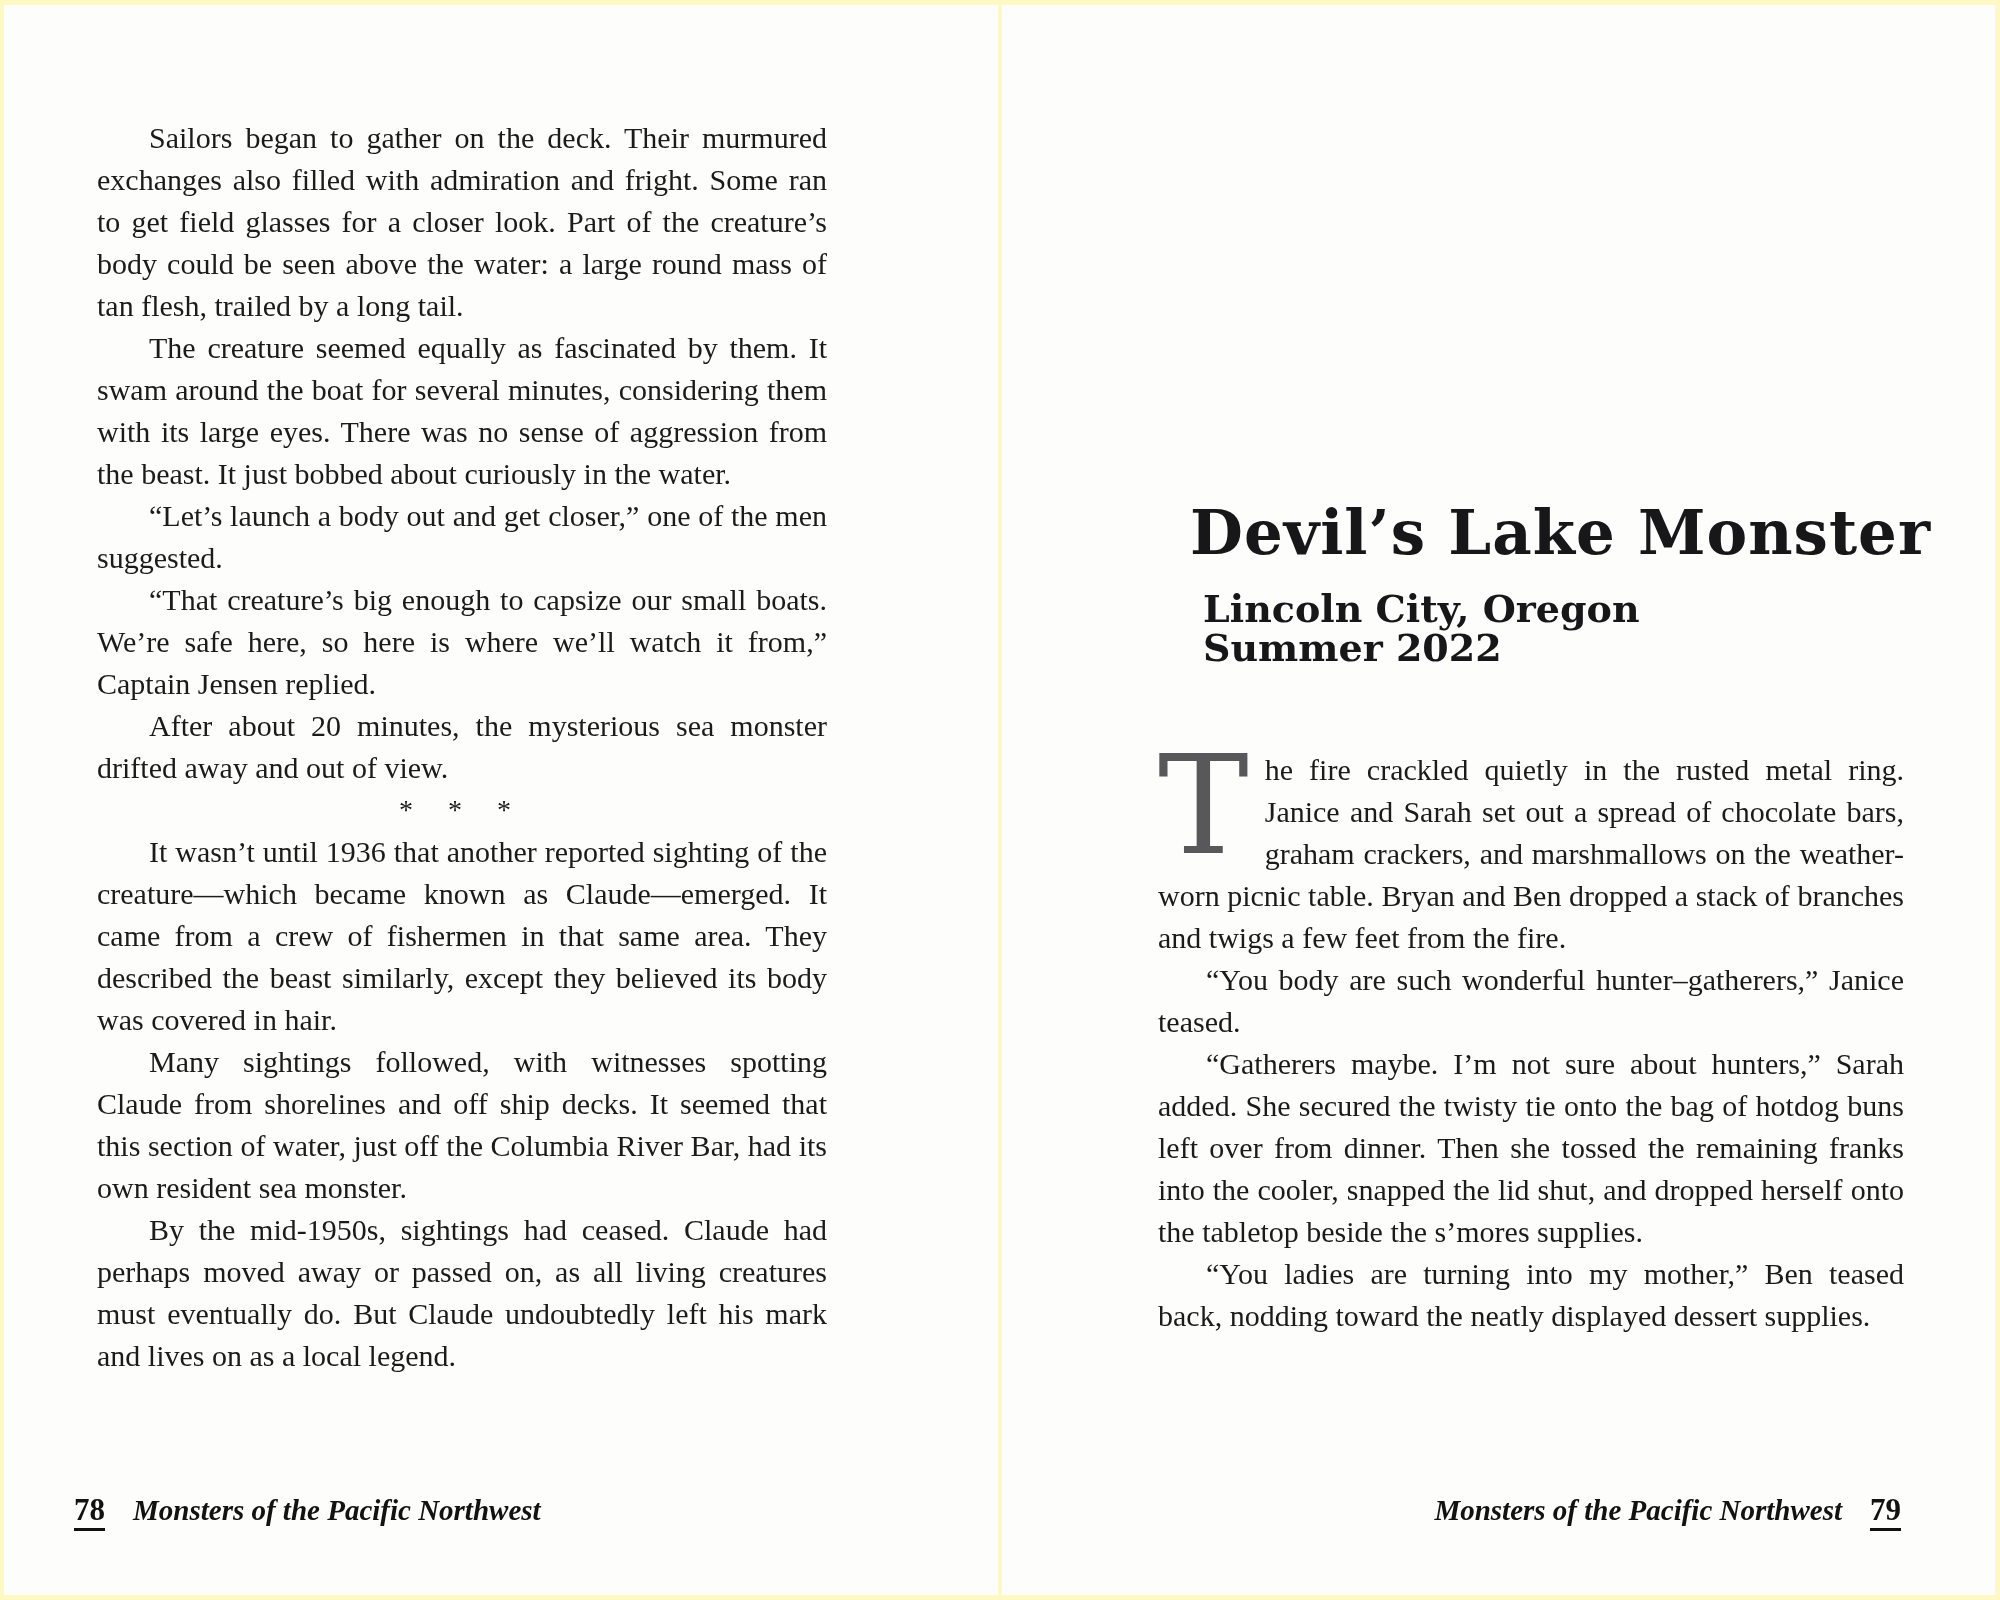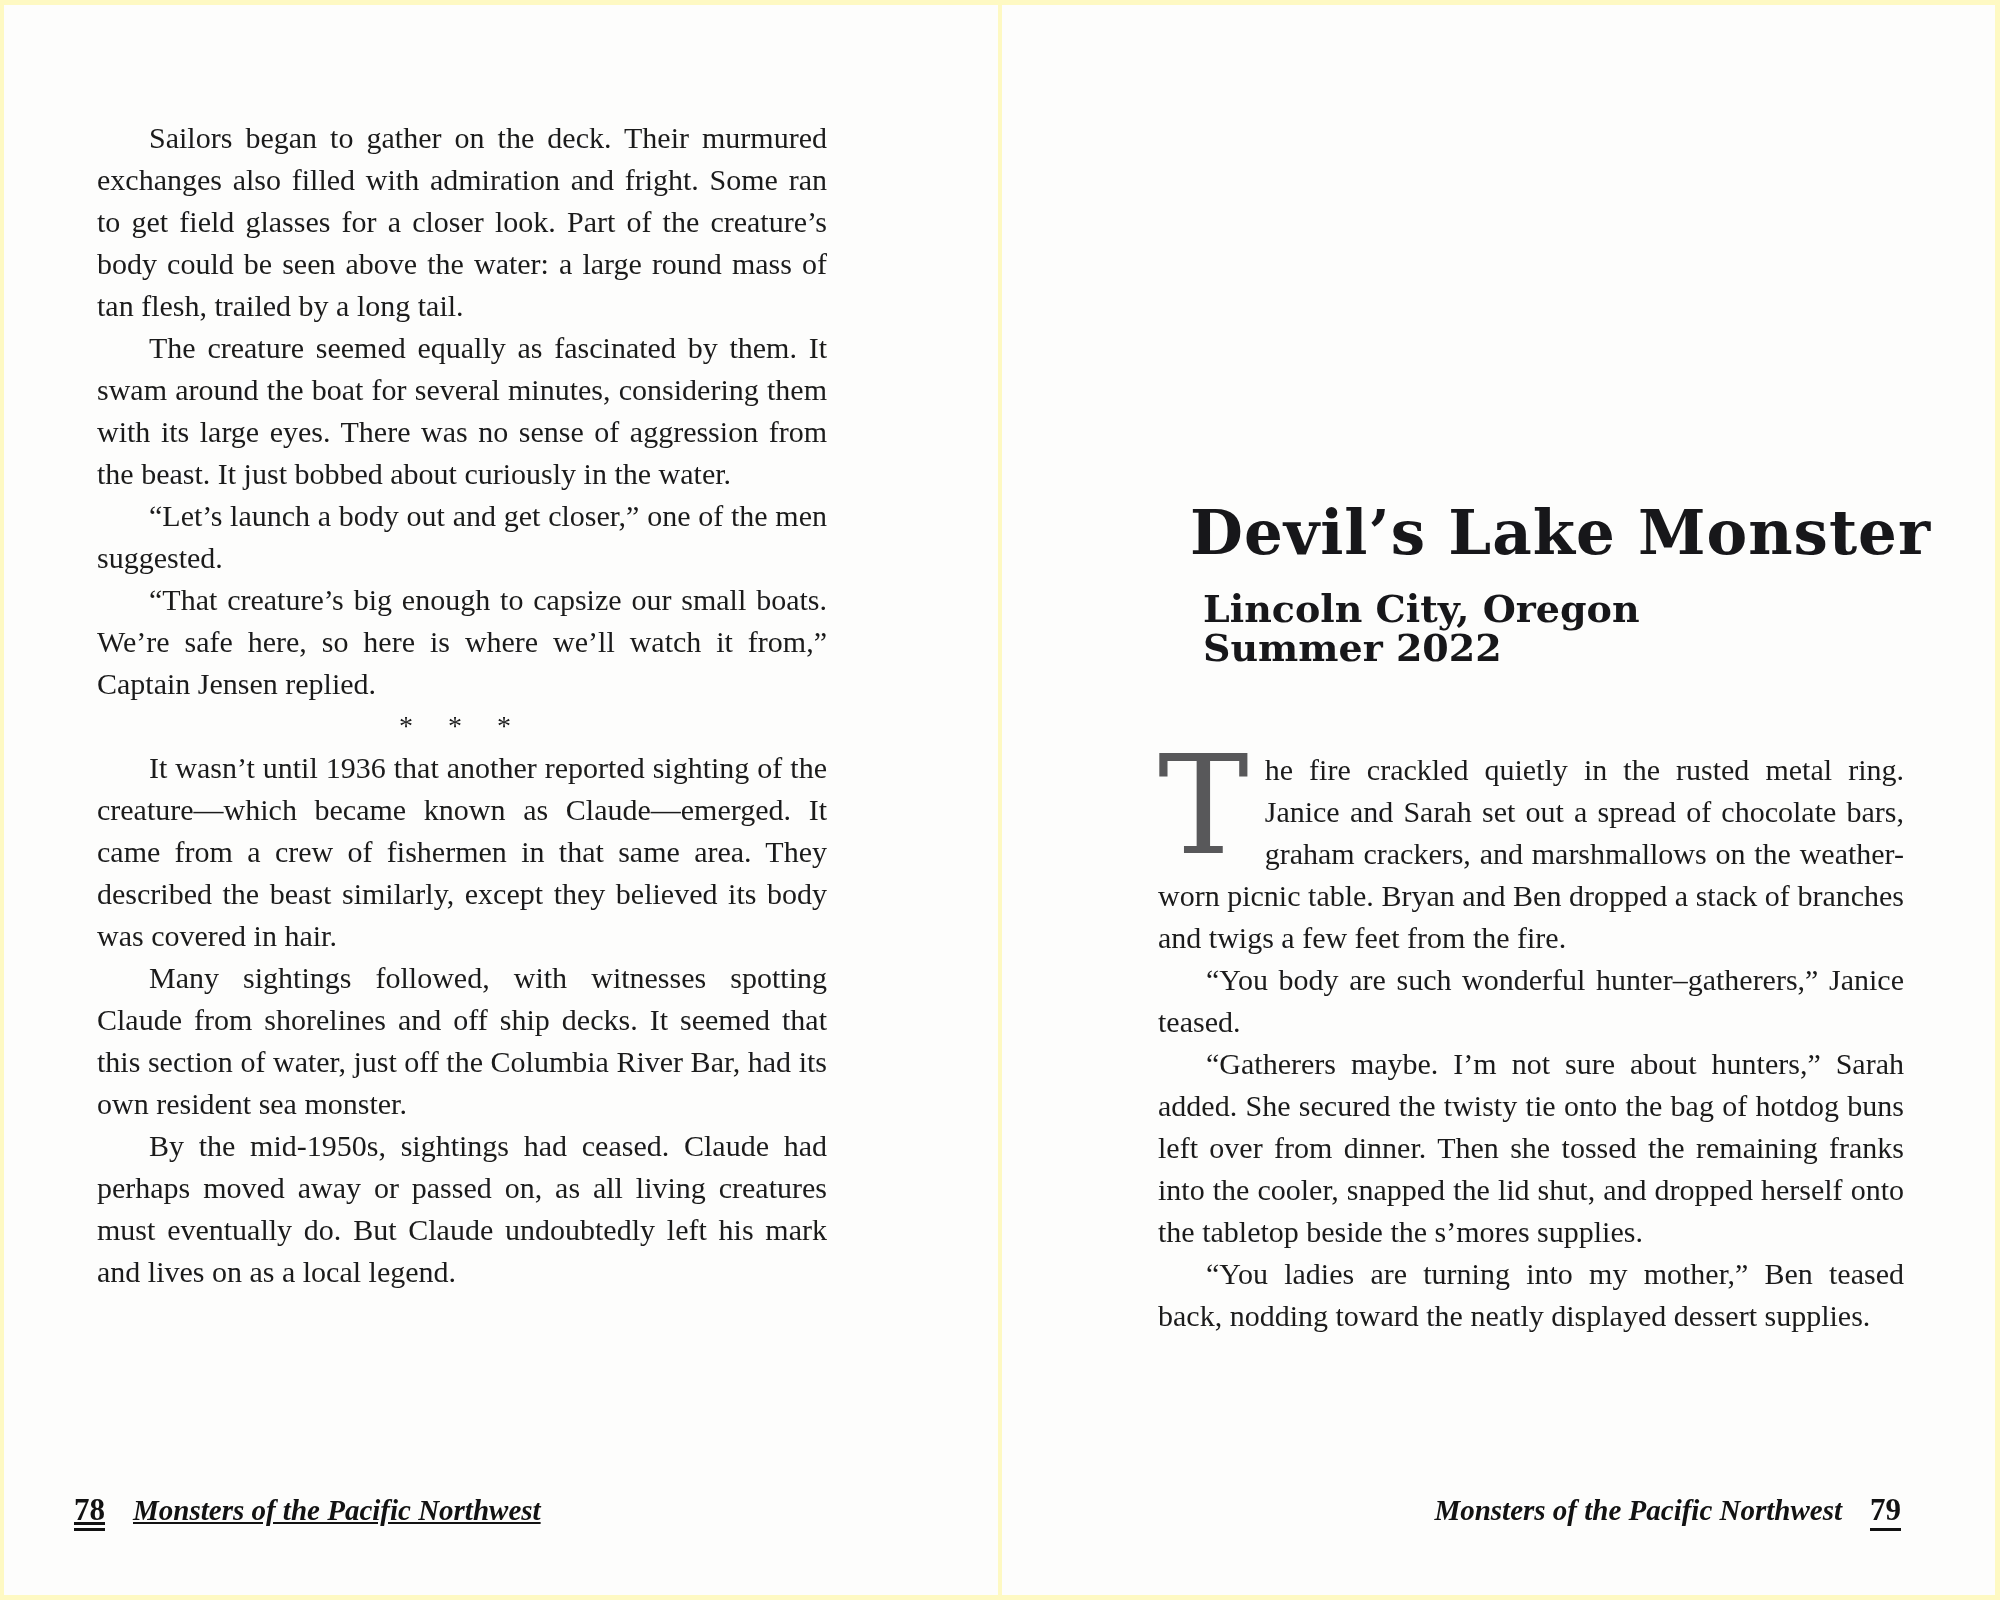--- a/index.html
+++ b/index.html
@@ -52,41 +52,42 @@
     margin:4px 16px 0 0;
     color:#58585a;
   }
 
   
   .footer{
     position:absolute;bottom:64px;
     display:flex;align-items:baseline;gap:28px;
     color:#121212;
   }
-  .footer-left{left:70px;text-decoration:underline;}
+  .footer-left{left:70px;}
   .footer-right{right:94px;}
   .page-num{
     font-weight:bold;font-size:31px;line-height:1;
     border-bottom:3px solid #111;padding-bottom:3px;
   }
   .running-title{
     font-weight:bold;font-style:italic;font-size:29px;line-height:1;
   }
 </style>
 </head>
 <body>
 
 <div class="spread">
 
   <div class="page page-left">
     <div class="text-block">
       <p>Sailors began to gather on the deck. Their murmured exchanges also filled with admiration and fright. Some ran to get field glasses for a closer look. Part of the creature’s body could be seen above the water: a large round mass of tan flesh, trailed by a long tail.</p>
       <p>The creature seemed equally as fascinated by them. It swam around the boat for several minutes, considering them with its large eyes. There was no sense of aggression from the beast. It just bobbed about curiously in the water.</p>
       <p>“Let’s launch a body out and get closer,” one of the men suggested.</p>
       <p>“That creature’s big enough to capsize our small boats. We’re safe here, so here is where we’ll watch it from,” Captain Jensen replied.</p>
+      <p>After about 20 minutes, the mysterious sea monster drifted away and out of view.</p>
       <p class="sep">* * *</p>
       <p>It wasn’t until 1936 that another reported sighting of the creature—which became known as Claude—emerged. It came from a crew of fishermen in that same area. They described the beast similarly, except they believed its body was covered in hair.</p>
       <p>Many sightings followed, with witnesses spotting Claude from shorelines and off ship decks. It seemed that this section of water, just off the Columbia River Bar, had its own resident sea monster.</p>
       <p>By the mid-1950s, sightings had ceased. Claude had perhaps moved away or passed on, as all living creatures must eventually do. But Claude undoubtedly left his mark and lives on as a local legend.</p>
     </div>
     <div class="footer footer-left">
       <span class="page-num">78</span>
       <span class="running-title">Monsters of the Pacific Northwest</span>
     </div>
   </div>

